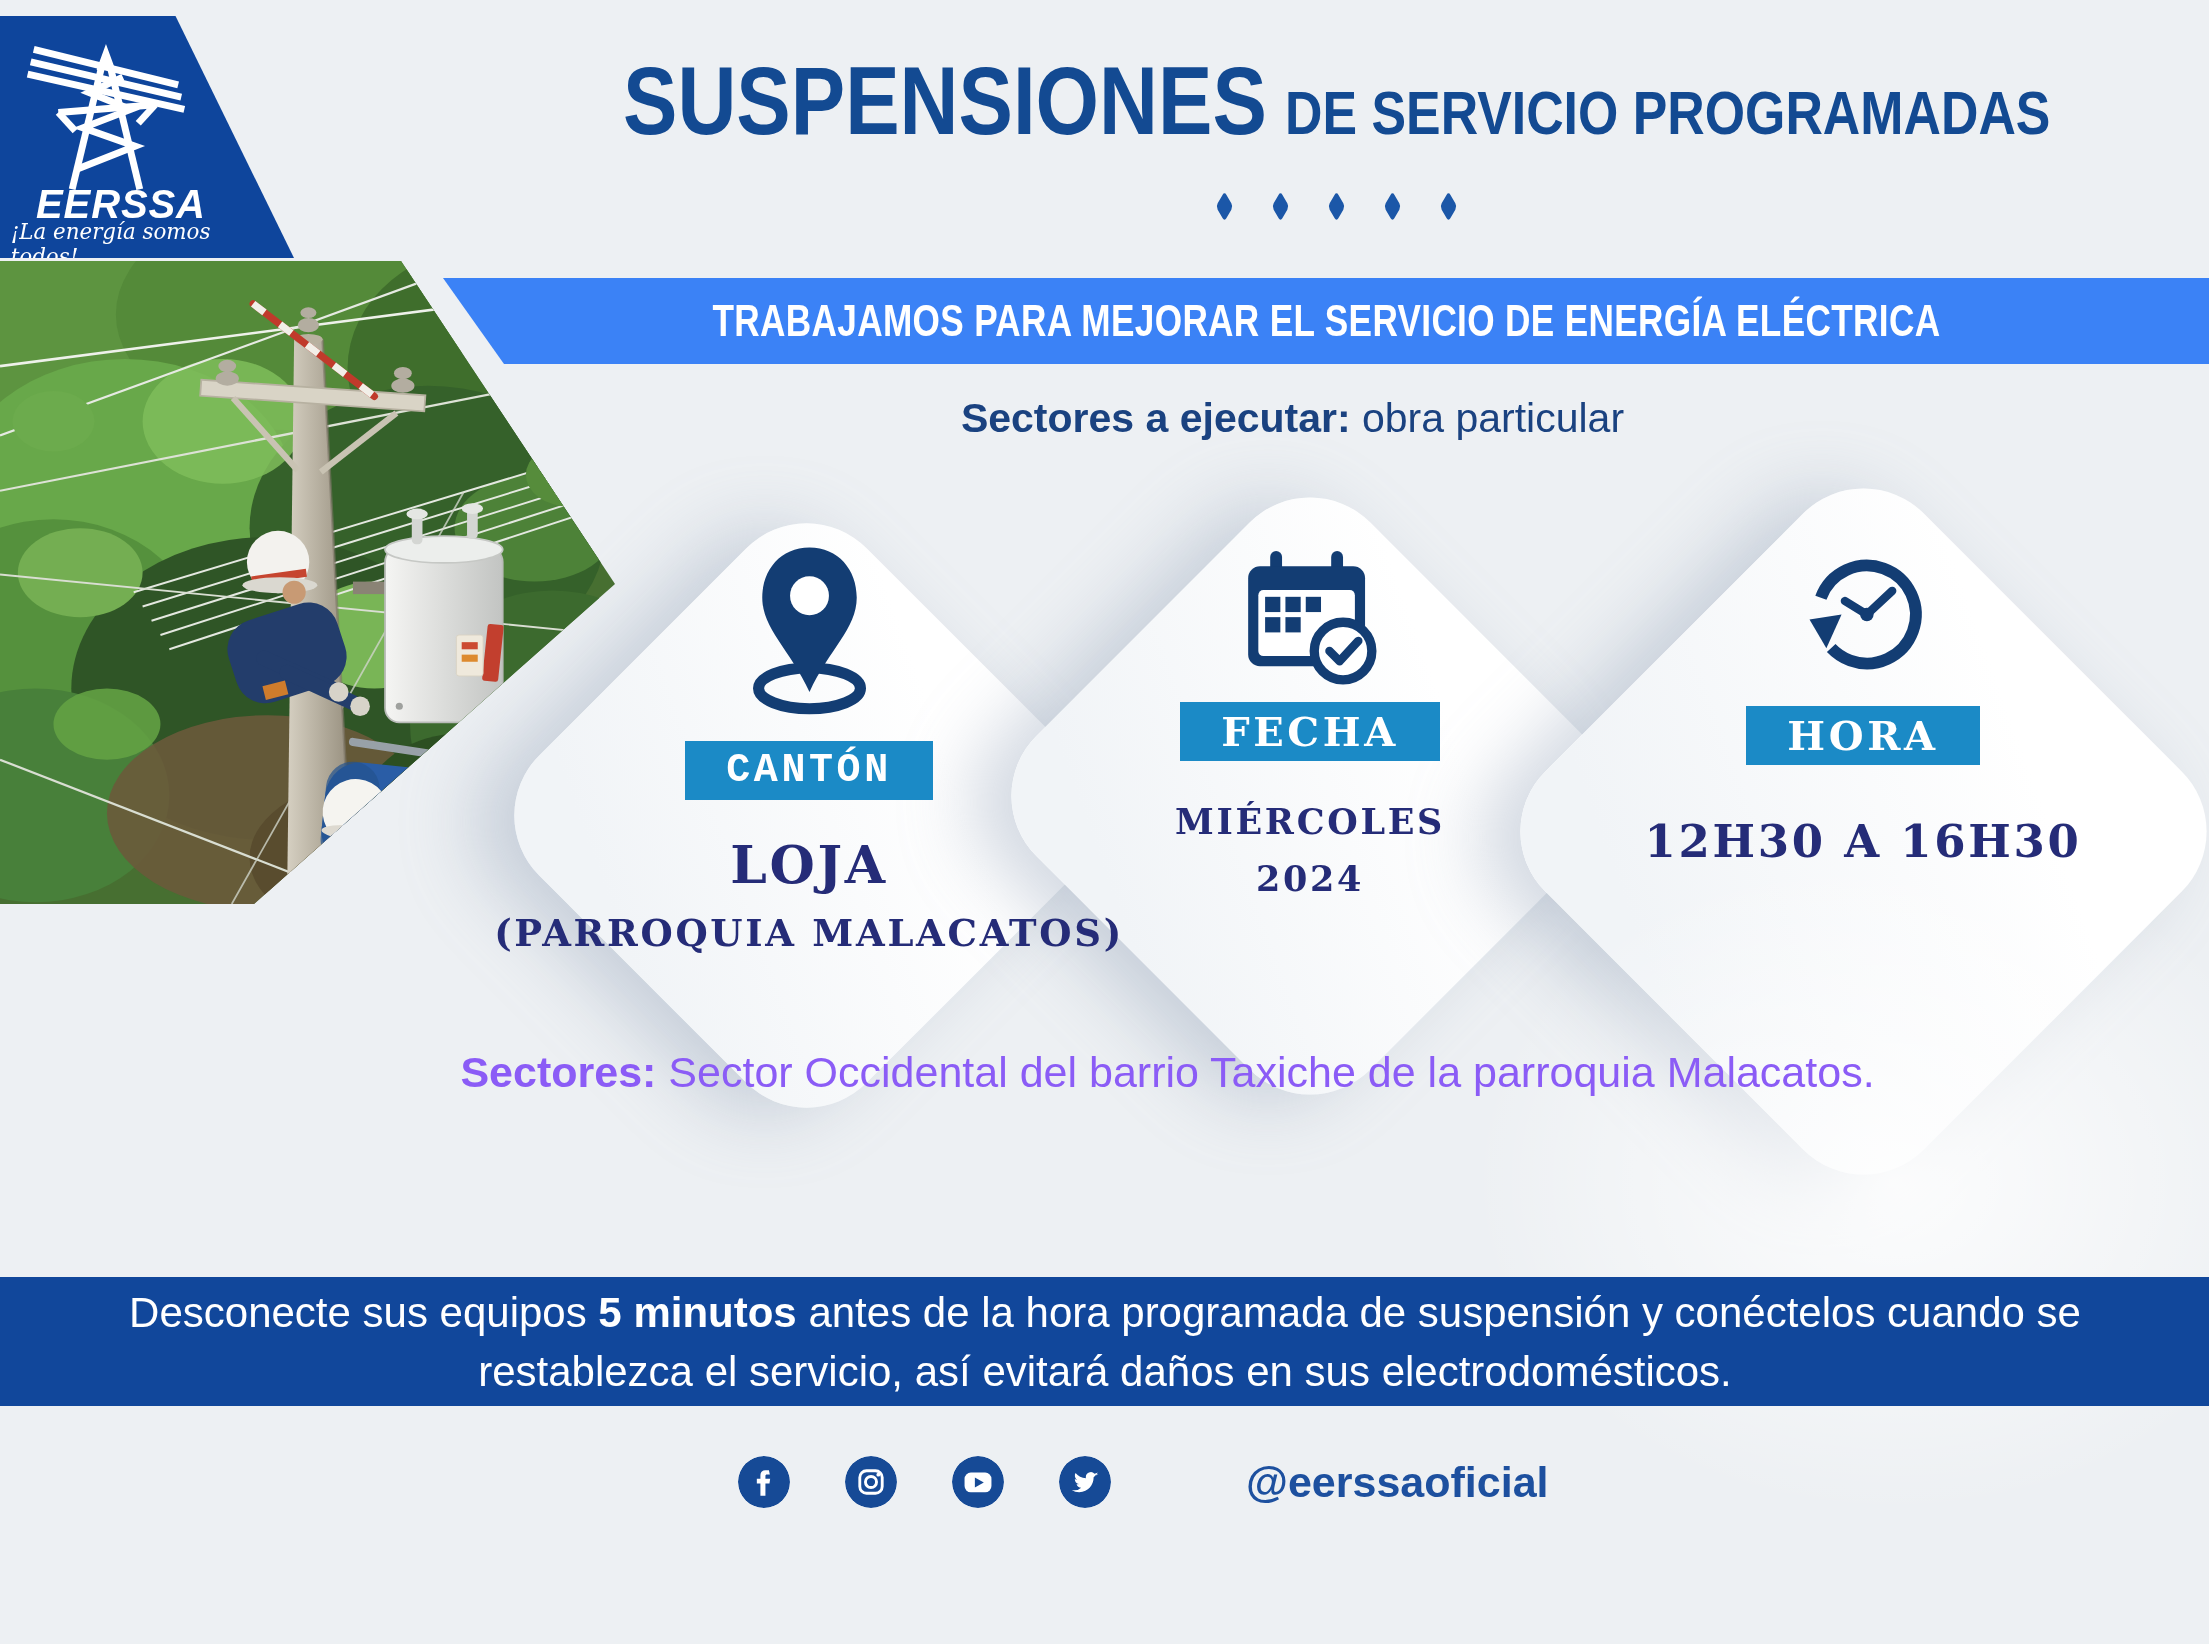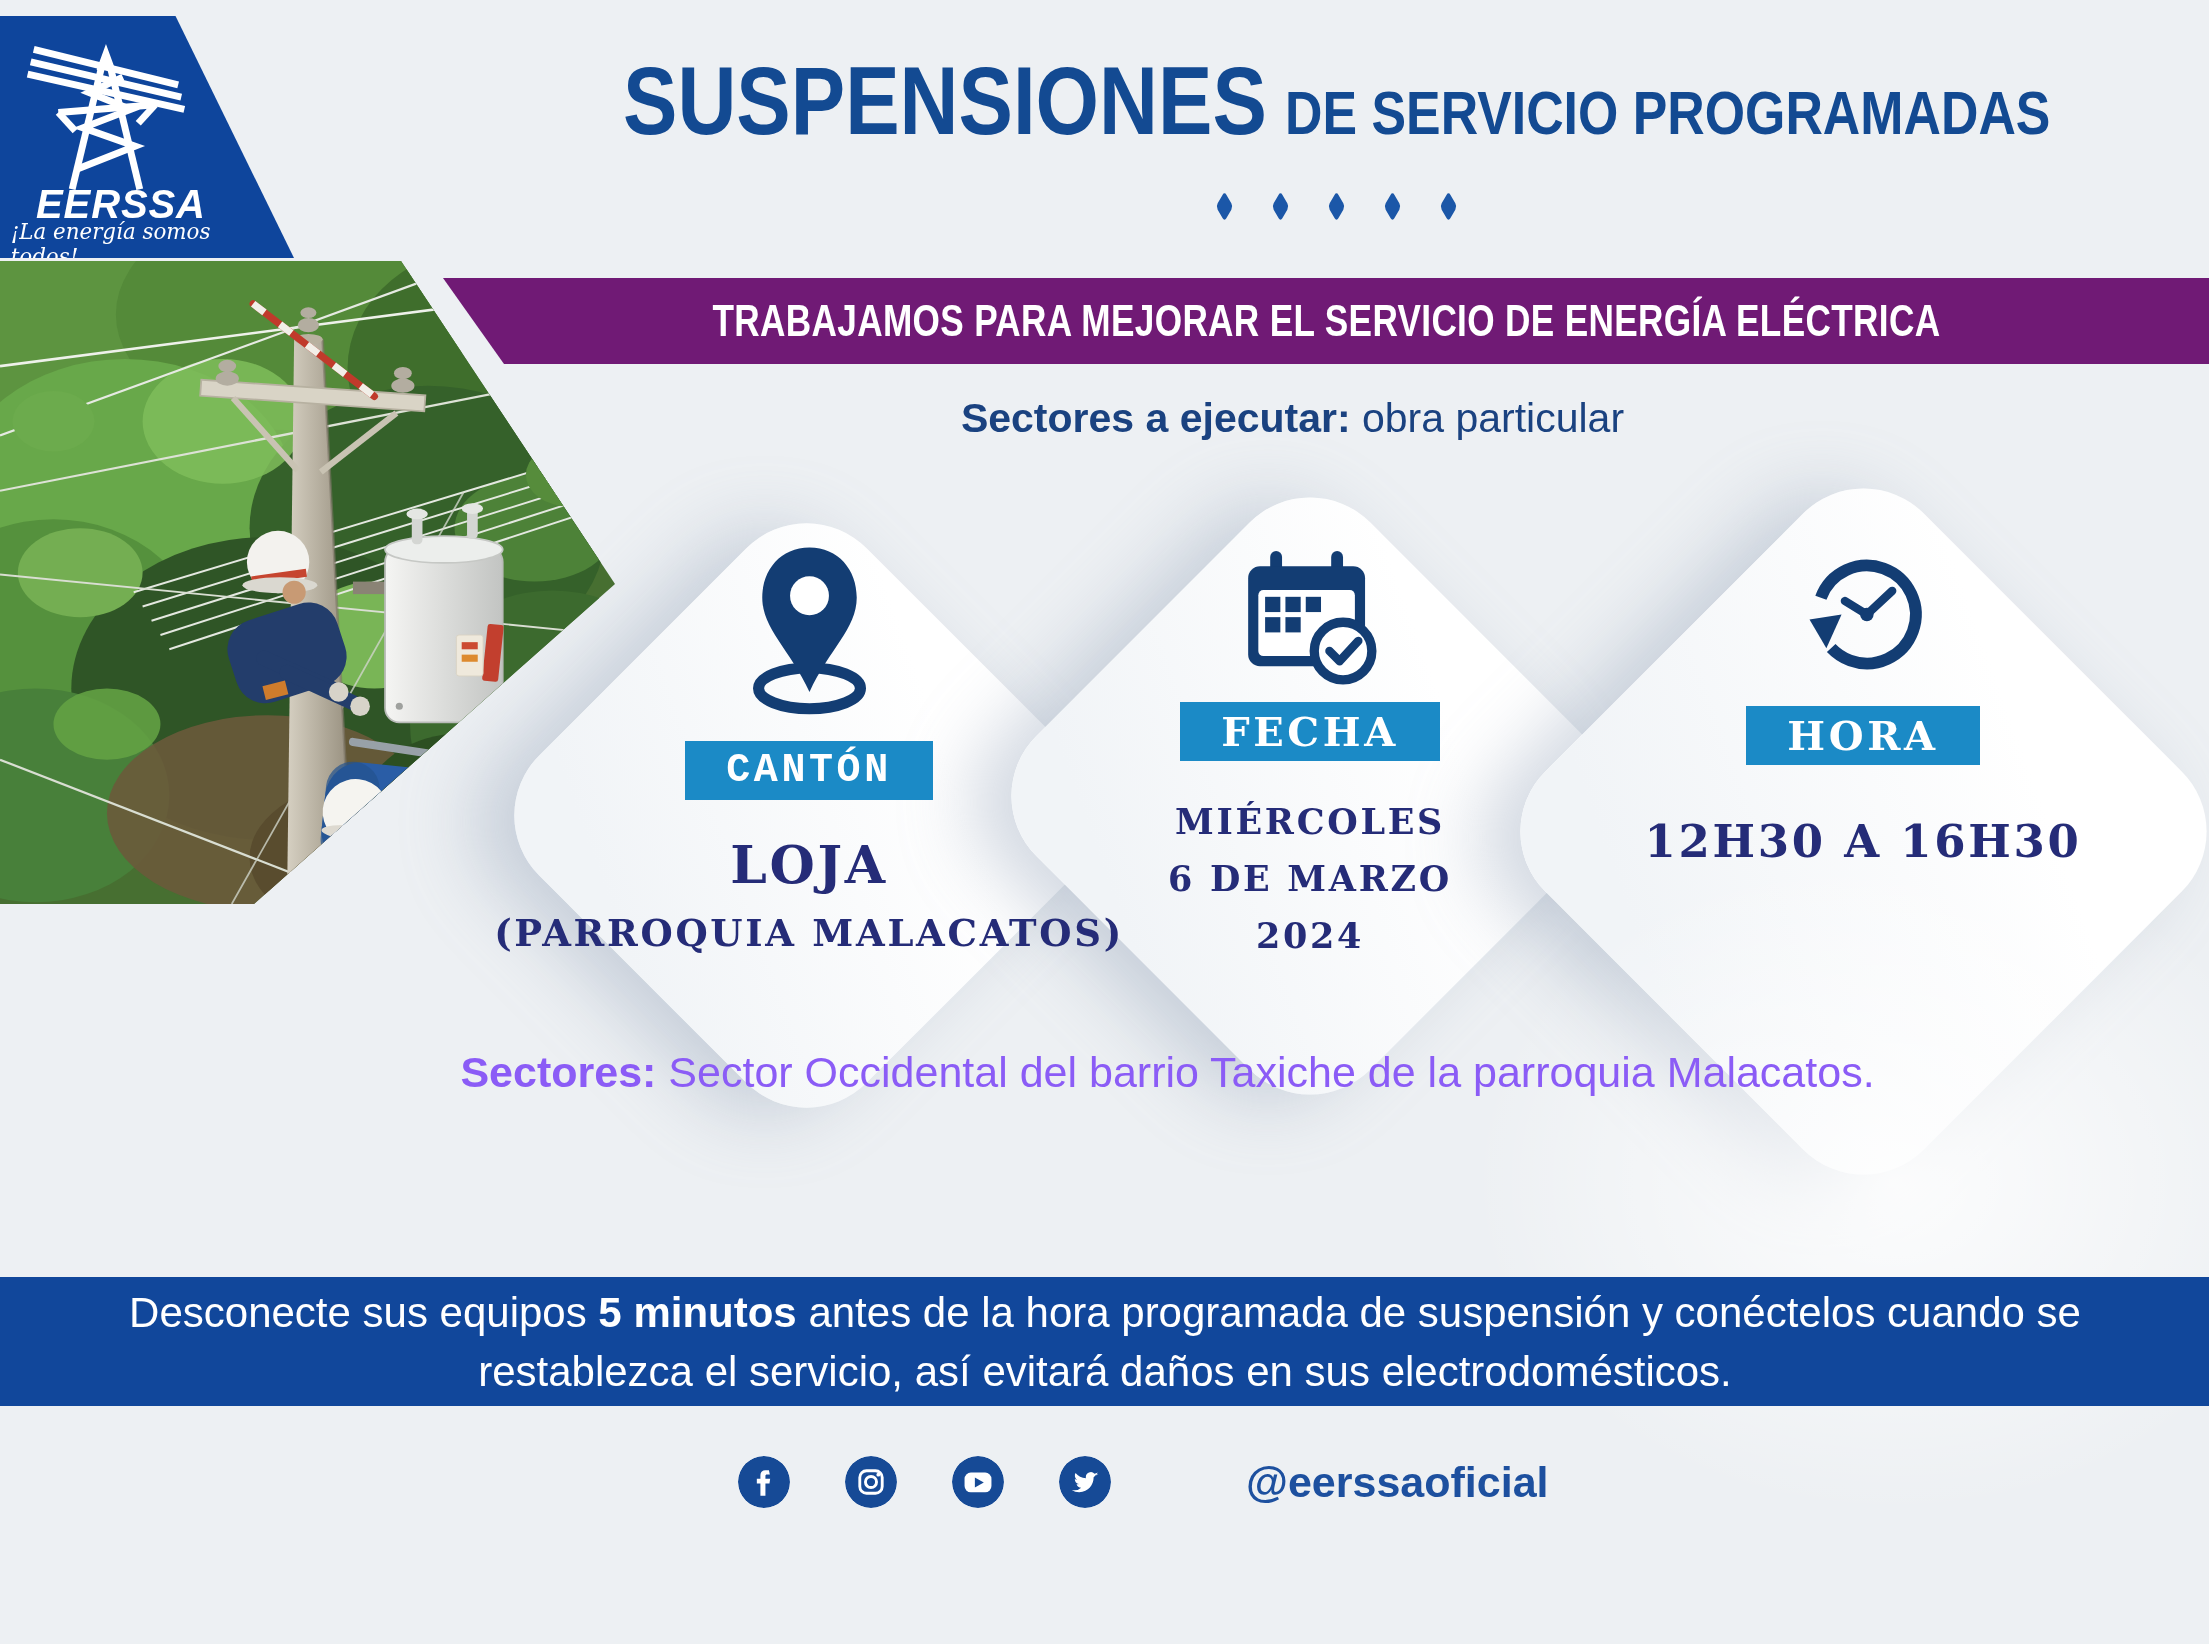--- a/index.html
+++ b/index.html
@@ -29,21 +29,21 @@
             white-space:nowrap;z-index:5;}
   .titleline{display:inline-block;transform:scaleX(.85);transform-origin:center;}
   .t-main{font-size:96px;font-weight:bold;letter-spacing:0;}
   .t-sub{font-size:61px;font-weight:bold;margin-left:21.4px;}
   .dots{position:absolute;left:463px;right:0;top:198px;display:flex;justify-content:center;
         gap:39px;z-index:5;}
   .dot{width:17px;height:17px;background:#1b57a8;border-radius:3.6px;
        transform:scale(.72,1.25) rotate(45deg);}
 
   
-  .banner{position:absolute;left:443px;right:0;top:278px;height:86px;background:#701a75;
+  .banner{position:absolute;left:443px;right:0;top:278px;height:86px;background:#3b82f6;
           clip-path:polygon(0 0,100% 0,100% 100%,61px 100%);z-index:4;
           display:flex;align-items:center;justify-content:center;}
   .banner span{display:inline-block;transform:scaleX(.8);color:#fff;font-size:44px;
                font-weight:bold;white-space:nowrap;letter-spacing:0.4px;}
 
   .trabajos{position:absolute;left:624px;width:1337px;top:395px;text-align:center;
             font-size:41px;color:#1a4280;z-index:4;}
   .trabajos b{font-weight:bold;}
 
   
@@ -290,21 +290,20 @@
           <rect x="80" y="60" width="18" height="18"></rect>
         <rect x="32" y="84" width="18" height="18"></rect>
           <rect x="56" y="84" width="18" height="18"></rect>
       </g>
       <circle cx="124" cy="124" r="34" fill="#ffffff" stroke="#133d73" stroke-width="11"></circle>
       <path d="M108 124 l12 12 l22 -24" fill="none" stroke="#133d73" stroke-width="10" stroke-linecap="round" stroke-linejoin="round"></path>
     </svg>
     <div class="pill">FECHA</div>
     <div class="cardtext l-date">
       <div>MIÉRCOLES</div>
-      <div>6 DE MARZO</div>
       <div>2024</div>
     </div>
   </div>
 
   <div class="col c3">
     <svg class="icon" viewBox="0 0 160 160" width="135">
       <circle cx="84" cy="80" r="58" fill="none" stroke="#133d73" stroke-width="14" stroke-dasharray="300 65" transform="rotate(200 84 80)"></circle>
       <polygon points="16,86 54,80 36,120" fill="#133d73"></polygon>
       <line x1="84" y1="80" x2="114" y2="52" stroke="#133d73" stroke-width="10" stroke-linecap="round"></line>
       <line x1="84" y1="80" x2="58" y2="64" stroke="#133d73" stroke-width="10" stroke-linecap="round"></line>

